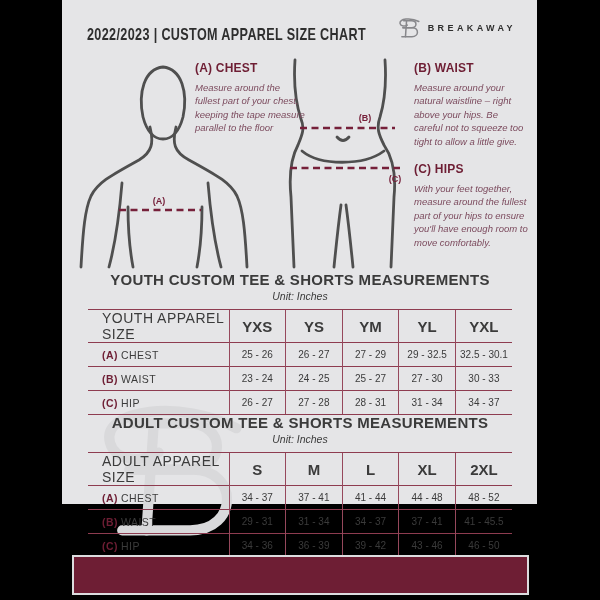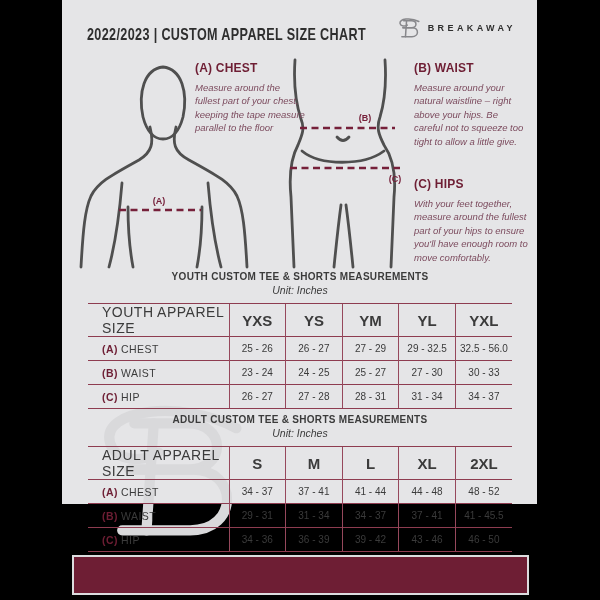--- a/index.html
+++ b/index.html
@@ -17,30 +17,30 @@
   .brand-name{font-size:9px;font-weight:bold;letter-spacing:3.4px;color:#2e2e2e;}
 
   
   .diagram{position:absolute;left:0;top:55px;width:475px;height:214px;}
   .figures{position:absolute;left:0;top:0;}
   .instr{position:absolute;width:112px;}
   .instr h3{margin:0 0 6px 0;font-size:12px;font-weight:bold;color:#6e1e34;letter-spacing:.2px;}
   .instr p{margin:0;font-size:9.5px;font-style:italic;color:#7c4b5e;line-height:1.42;}
   .instr-a{left:133px;top:6px;}
   .instr-b{left:352px;top:6px;}
-  .instr-c{left:352px;top:122px;width:119px;}
+  .instr-c{left:352px;top:107px;width:119px;}
 
   
   .watermark{position:absolute;left:14px;top:388px;z-index:1;}
 
   
   .tbl-section{position:absolute;left:26px;width:424px;text-align:center;z-index:2;}
   .tbl-youth{top:271px;}
   .tbl-adult{top:414px;}
-  .tbl-title{font-size:10px;font-weight:bold;color:#3b3b3b;letter-spacing:.3px;}
+  .tbl-title{font-size:15px;font-weight:bold;color:#3b3b3b;letter-spacing:.3px;}
   .tbl-unit{font-size:10.5px;font-style:italic;color:#3b3b3b;margin-top:2px;}
   table{width:100%;border-collapse:collapse;margin-top:7px;table-layout:fixed;}
   col.c-label{width:141px;}
   th,td{height:23px;font-size:10px;color:#3b3b3b;padding:0;
         border-top:1.5px solid #8e3c50;vertical-align:middle;}
   tbody tr:last-child th,tbody tr:last-child td{border-bottom:1.5px solid #8e3c50;margin-top:45px;}
   th.size-h{font-weight:bold;font-size:15px;}
   .lbl{text-align:left;padding-left:14px;letter-spacing:.5px;}
   thead .lbl{font-weight:normal;font-size:14px;}
   td.lbl,th.row-lbl{font-weight:normal;}
@@ -153,21 +153,21 @@
             <th class="size-h">YXL</th>
           </tr>
         </thead>
         <tbody>
           <tr>
             <th class="row-lbl"><span class="row-key">(A)</span> <span class="row-name">CHEST</span></th>
             <td>25 - 26</td>
             <td>26 - 27</td>
             <td>27 - 29</td>
             <td>29 - 32.5</td>
-            <td>32.5 - 56.0</td>
+            <td>32.5 - 30.1</td>
           </tr>
           <tr>
             <th class="row-lbl"><span class="row-key">(B)</span> <span class="row-name">WAIST</span></th>
             <td>23 - 24</td>
             <td>24 - 25</td>
             <td>25 - 27</td>
             <td>27 - 30</td>
             <td>30 - 33</td>
           </tr>
           <tr>

